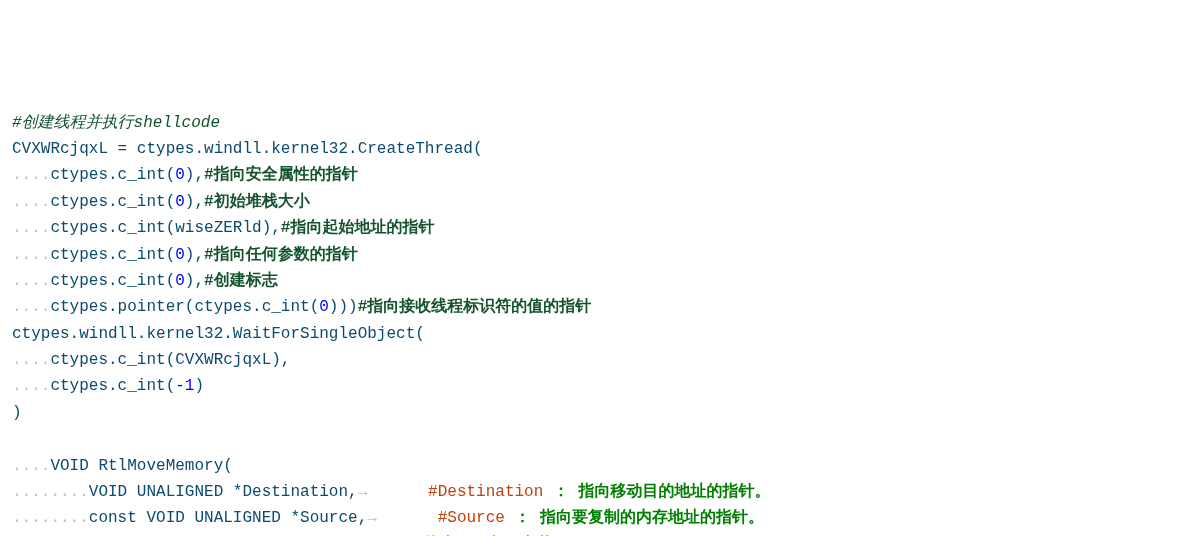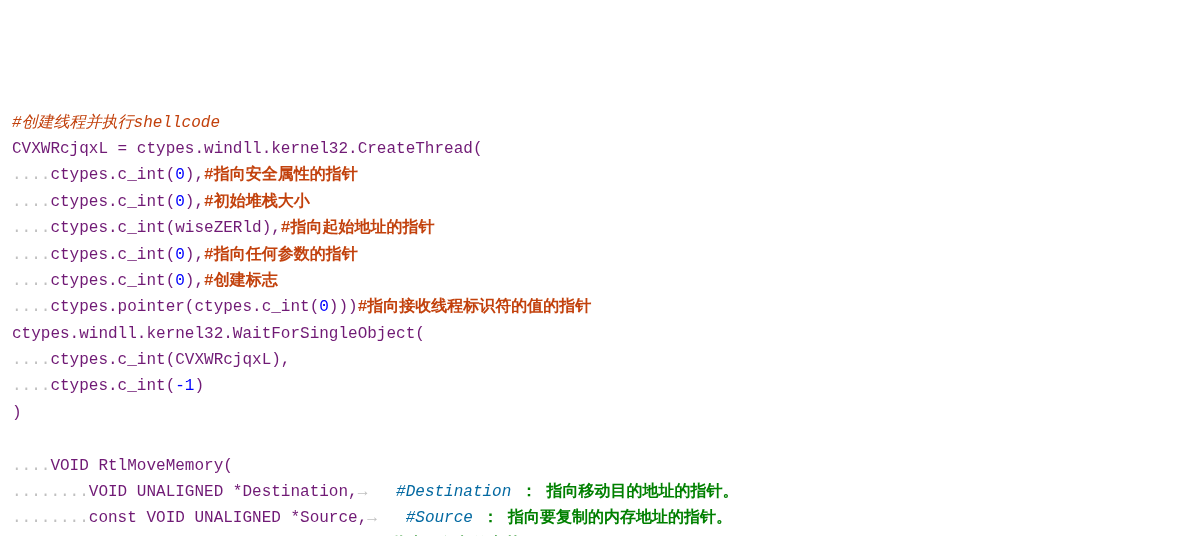--- a/index.html
+++ b/index.html
@@ -13,44 +13,44 @@
       line-height: 1.65;
       background: #ffffff;
       color: #000000;
       padding: 4px 12px;
       white-space: pre;
     }
     .line {
       display: block;
     }
     .comment {
-      color: #c2410c;
+      color: #14532d;
       font-style: italic;
     }
     .shellcode {
       font-style: italic;
     }
     .num {
       color: #0000ff;
     }
     .plain {
-      color: #701a75;
+      color: #0c4a6e;
     }
     .whitespace {
       color: #c0c0c0;
     }
     .arrow {
       color: #c0c0c0;
     }
     .param-comment {
       color: #008000;
     }
     .param-name {
-      font-style: italic;
-      color: #0369a1;
+      color: #c2410c;
+      margin-left: 32px;
     }
     .cn {
       font-style: normal;
       font-weight: bold;
     }
   </style>
 </head>
 <body>
 
 

